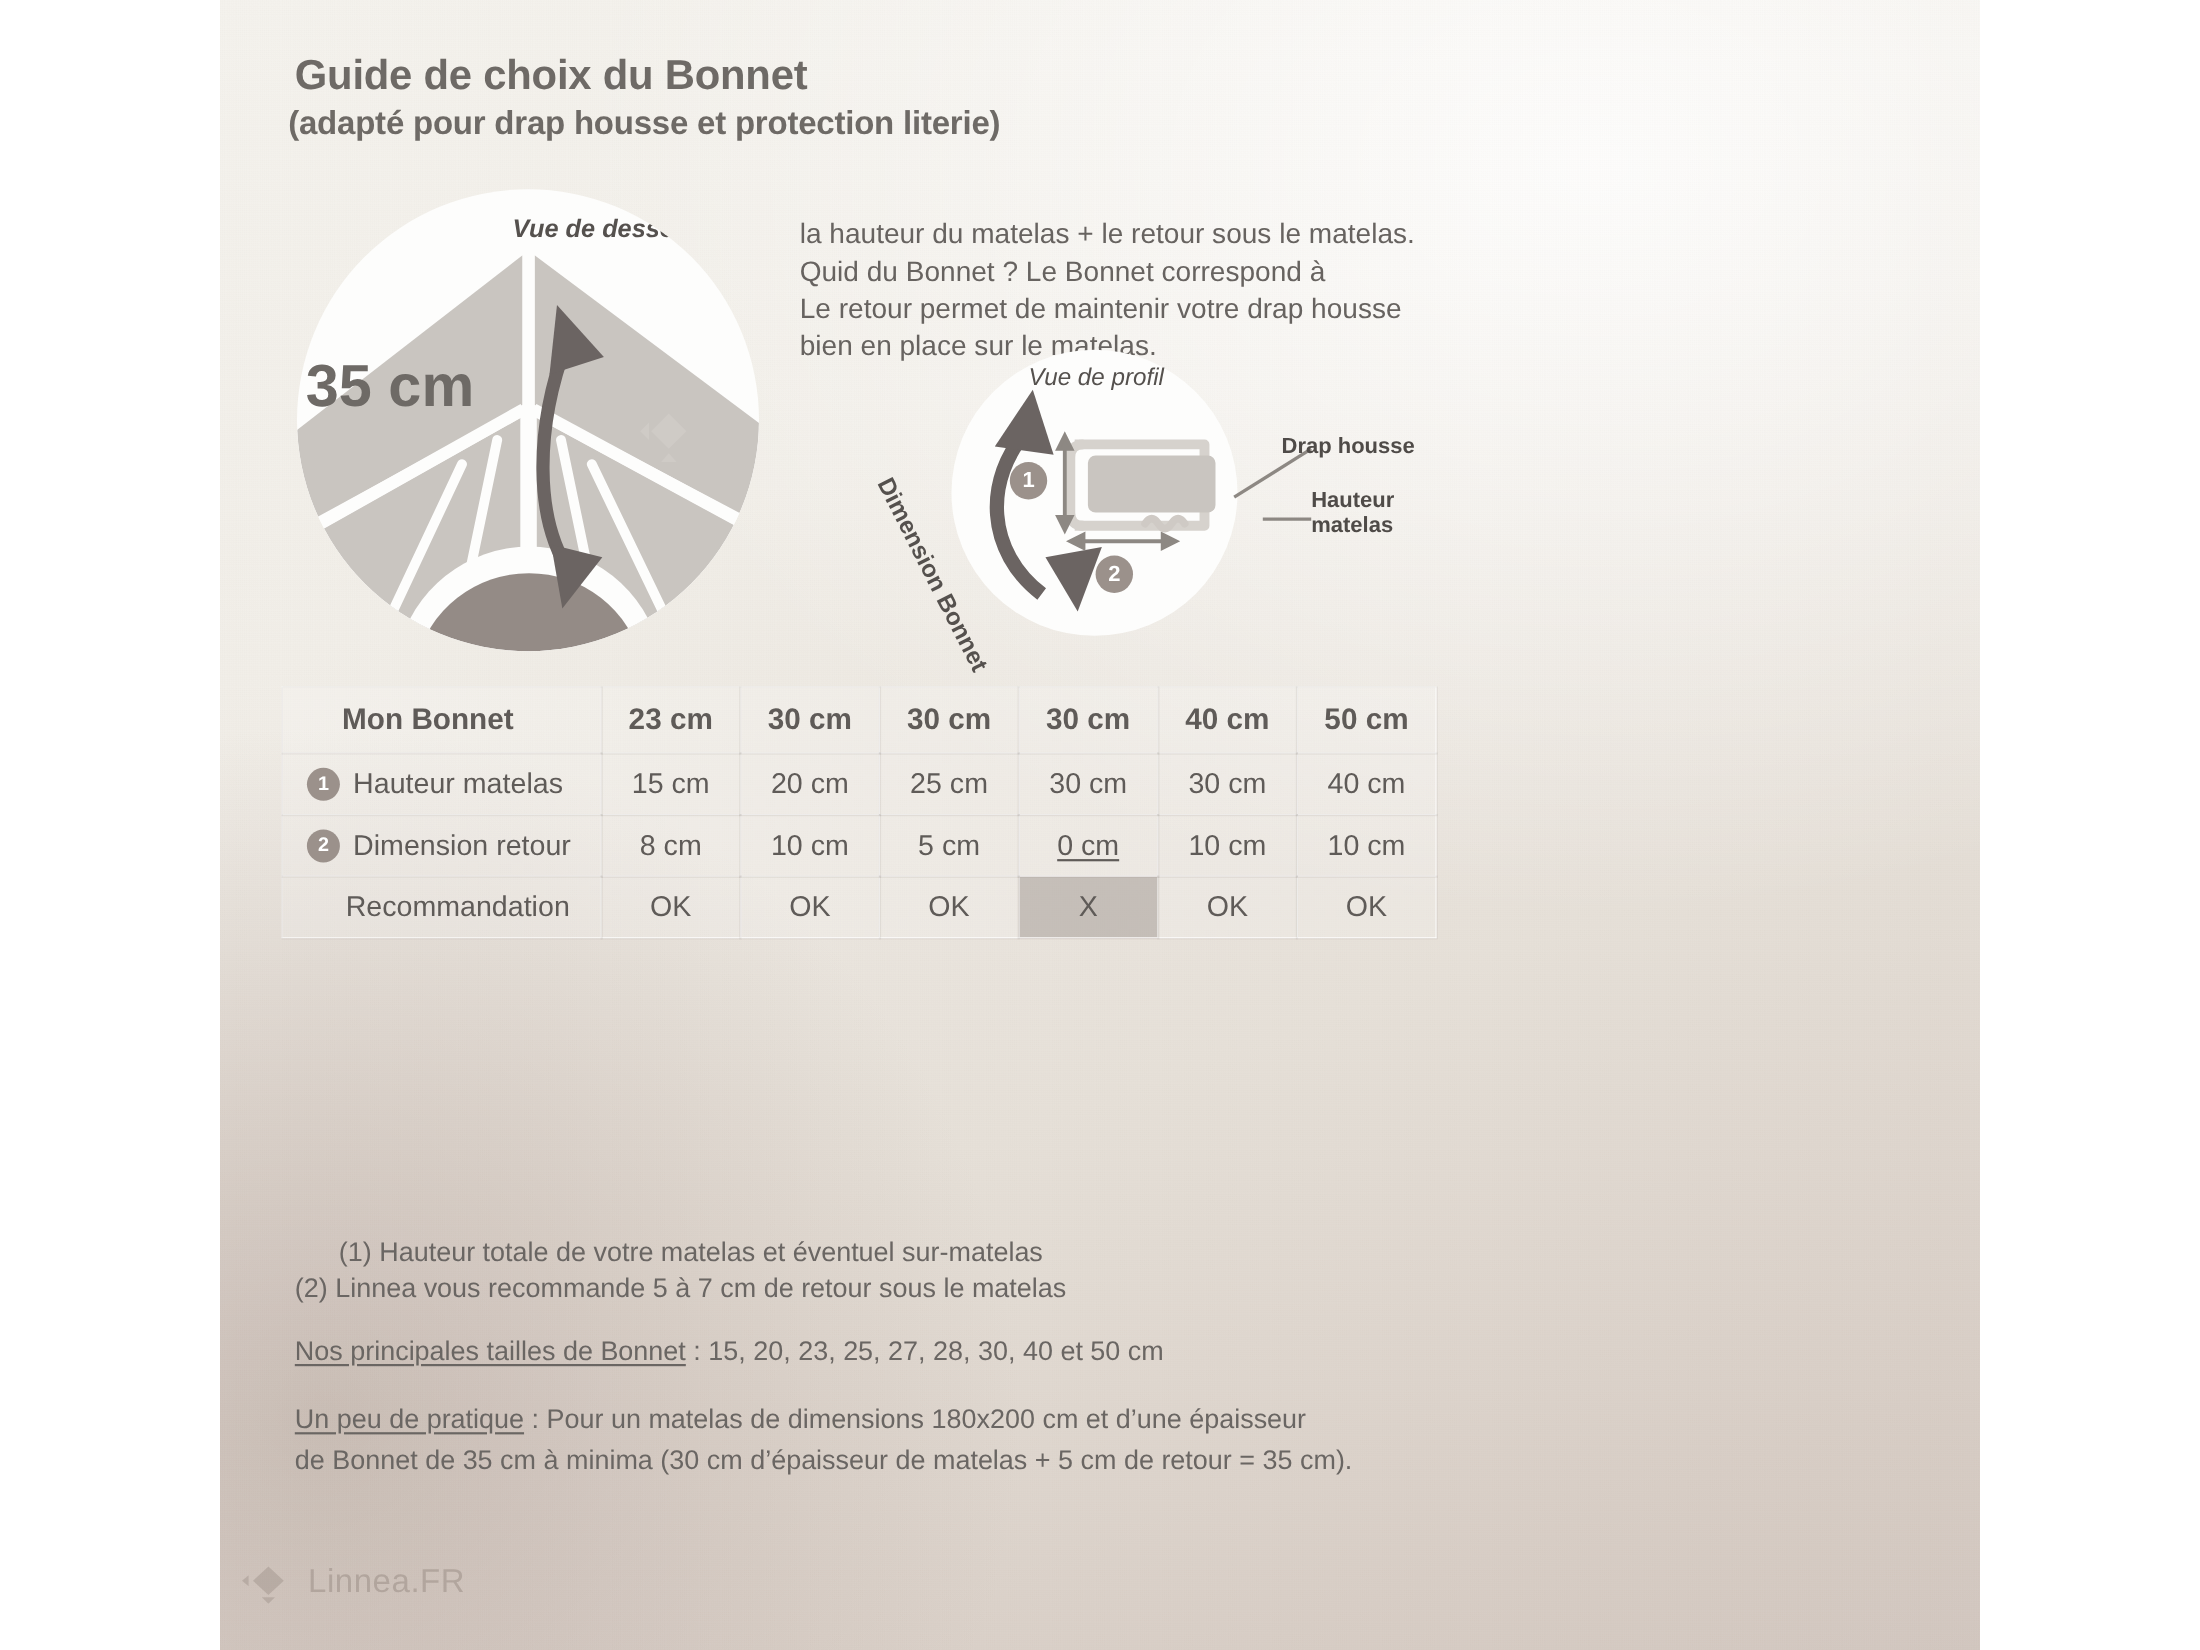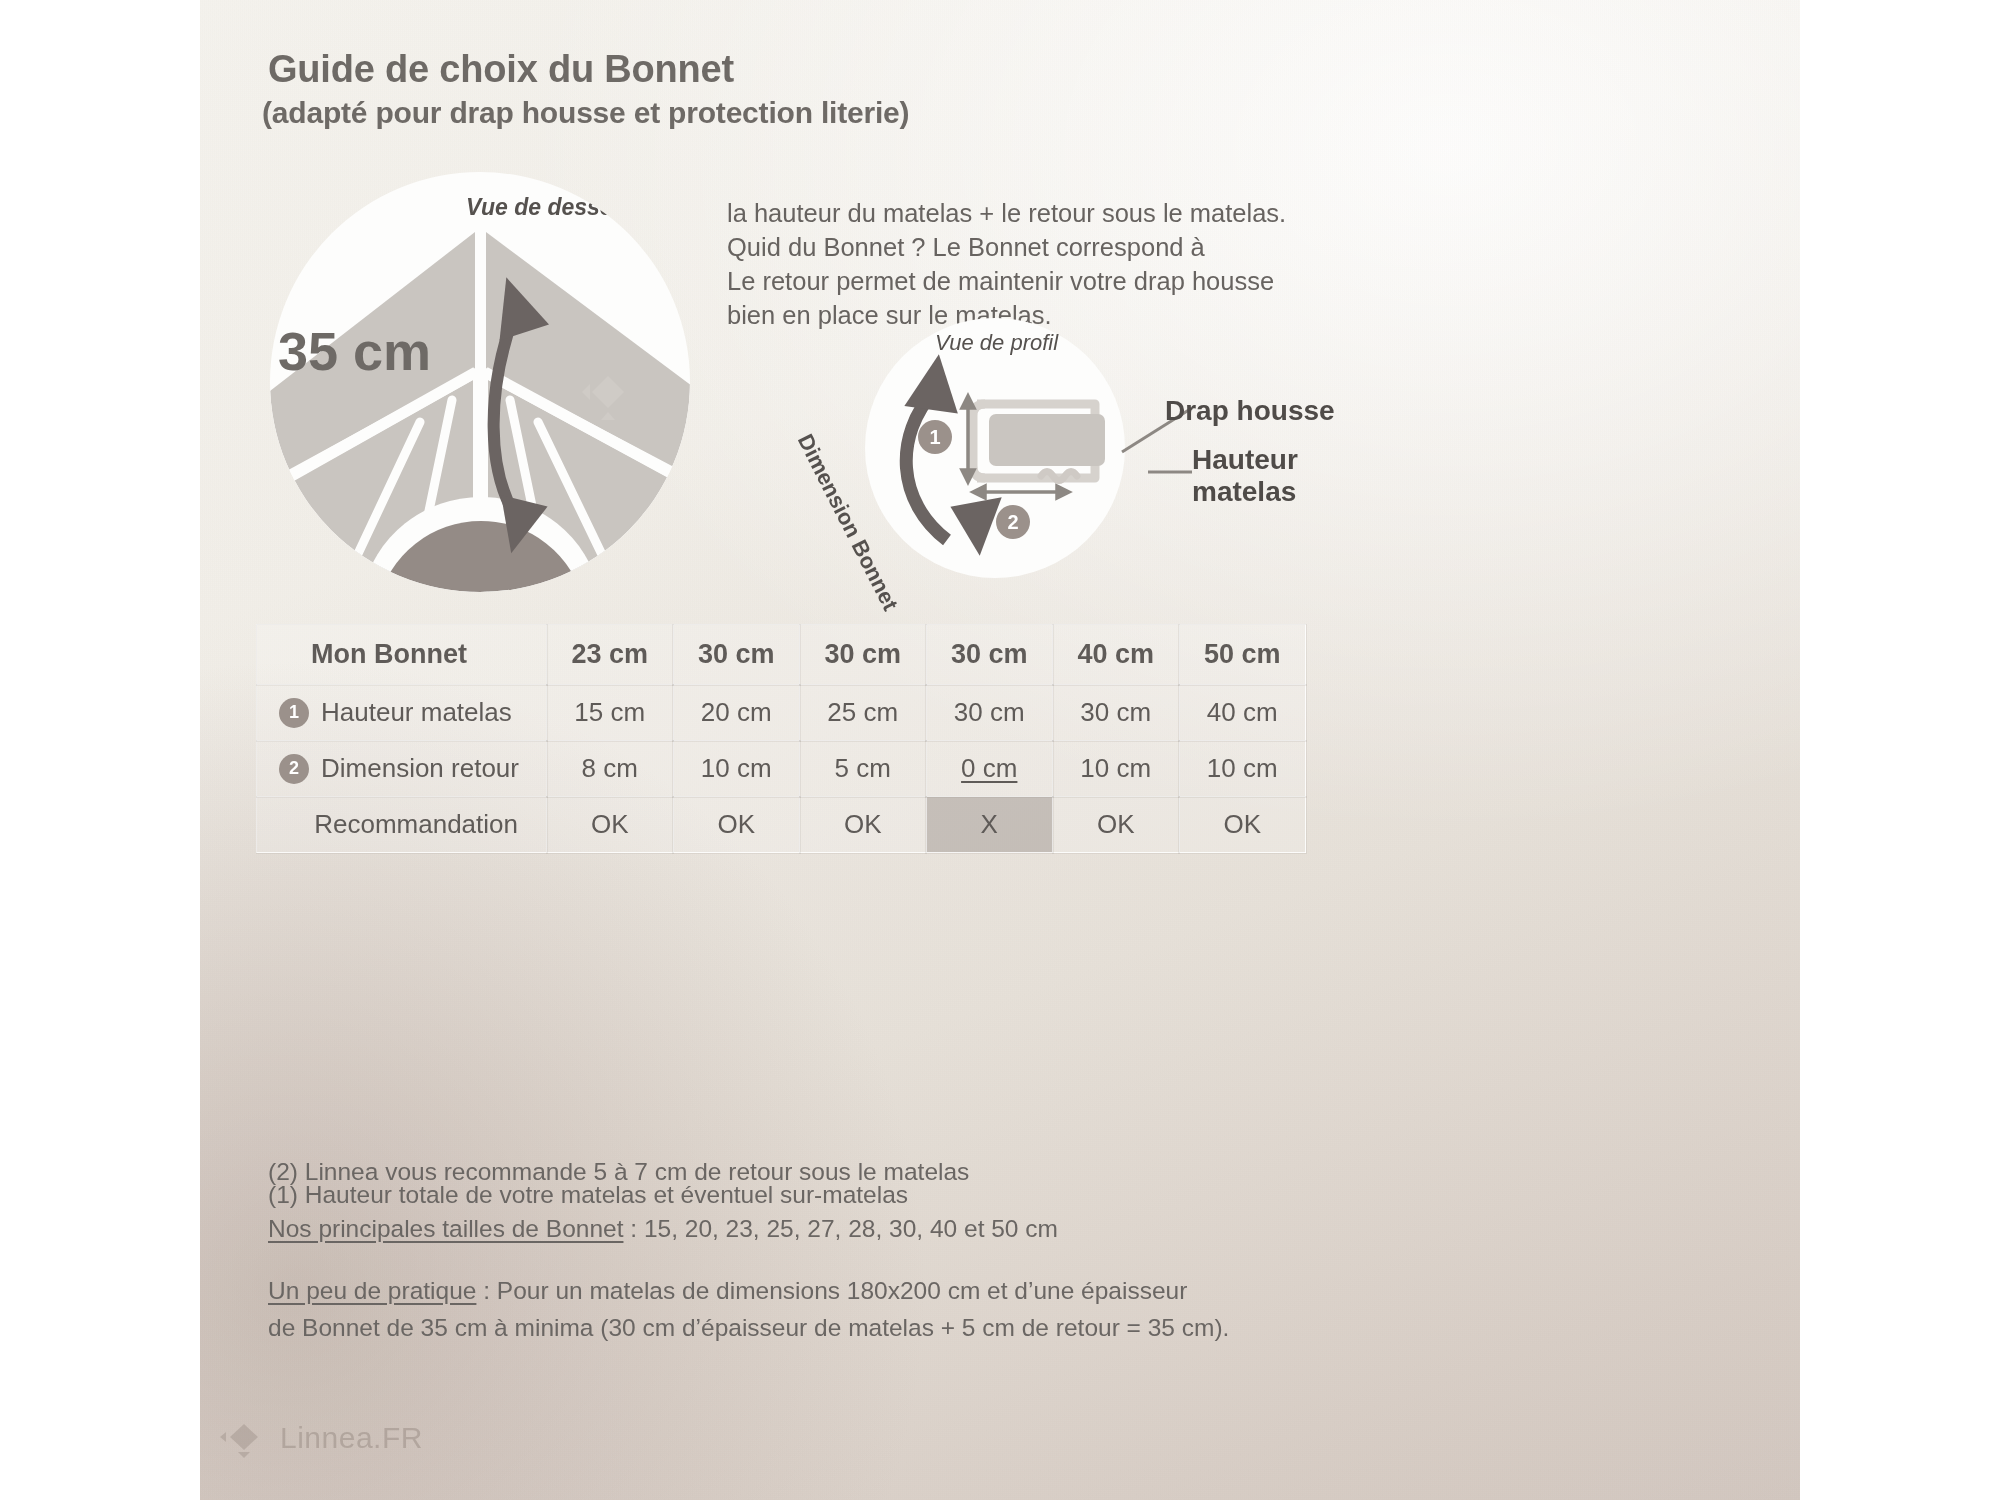--- a/index.html
+++ b/index.html
@@ -92,21 +92,21 @@
   }
   .lbl-dimension {
     position:absolute; left:615px; top:430px;
     font-size:22px; font-weight:bold; color:#55514e;
     white-space:nowrap;
     transform: rotate(63deg);
     transform-origin: 0 0;
   }
   .callout {
     position:absolute;
-    font-size:28px; font-weight:bold; color:#4f4b48;
+    font-size:20px; font-weight:bold; color:#4f4b48;
     white-space:nowrap;
   }
   #cal-drap { left:965px; top:395px; }
   #cal-haut { left:965px; top:444px;margin-left:27px; }
   #cal-haut span { display:block; }
 
   
   .fig-badge {
     position:absolute;
     width:34px;height:34px;border-radius:50%;
@@ -161,21 +161,21 @@
   }
   td.underlined span { text-decoration:underline; text-underline-offset:4px; }
   td.ko { background: rgba(168,160,154,.55) !important; }
 
   
   .fn {
     position:absolute; left:68px;
     font-size:24.5px; color:#6a6663; line-height:33px;
     white-space:nowrap;
   }
-  #fn1 { top:1178px; }
+  #fn1 { top:1122px;margin-left:40px; }
   #fn2 { top:1155px; }
   #sizes { top:1212px; }
   #sizes u, #prac u { text-decoration:underline; text-underline-offset:4px;}
   #prac { top:1272px; line-height:37px; }
   #prac div { white-space:nowrap; }
 
   
   #logo {
     position:absolute; left:20px; top:1418px;
     display:flex; align-items:center; gap:12px;

